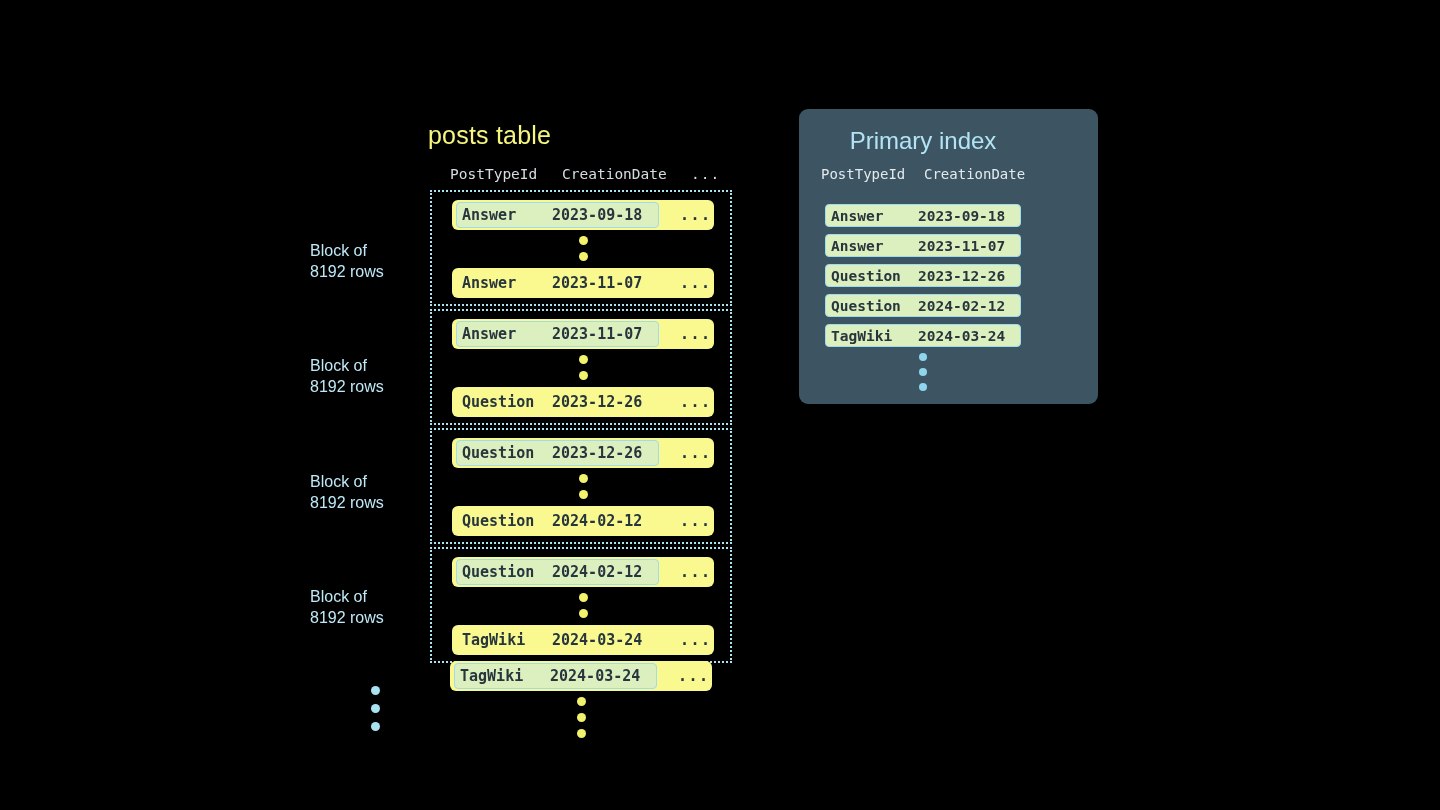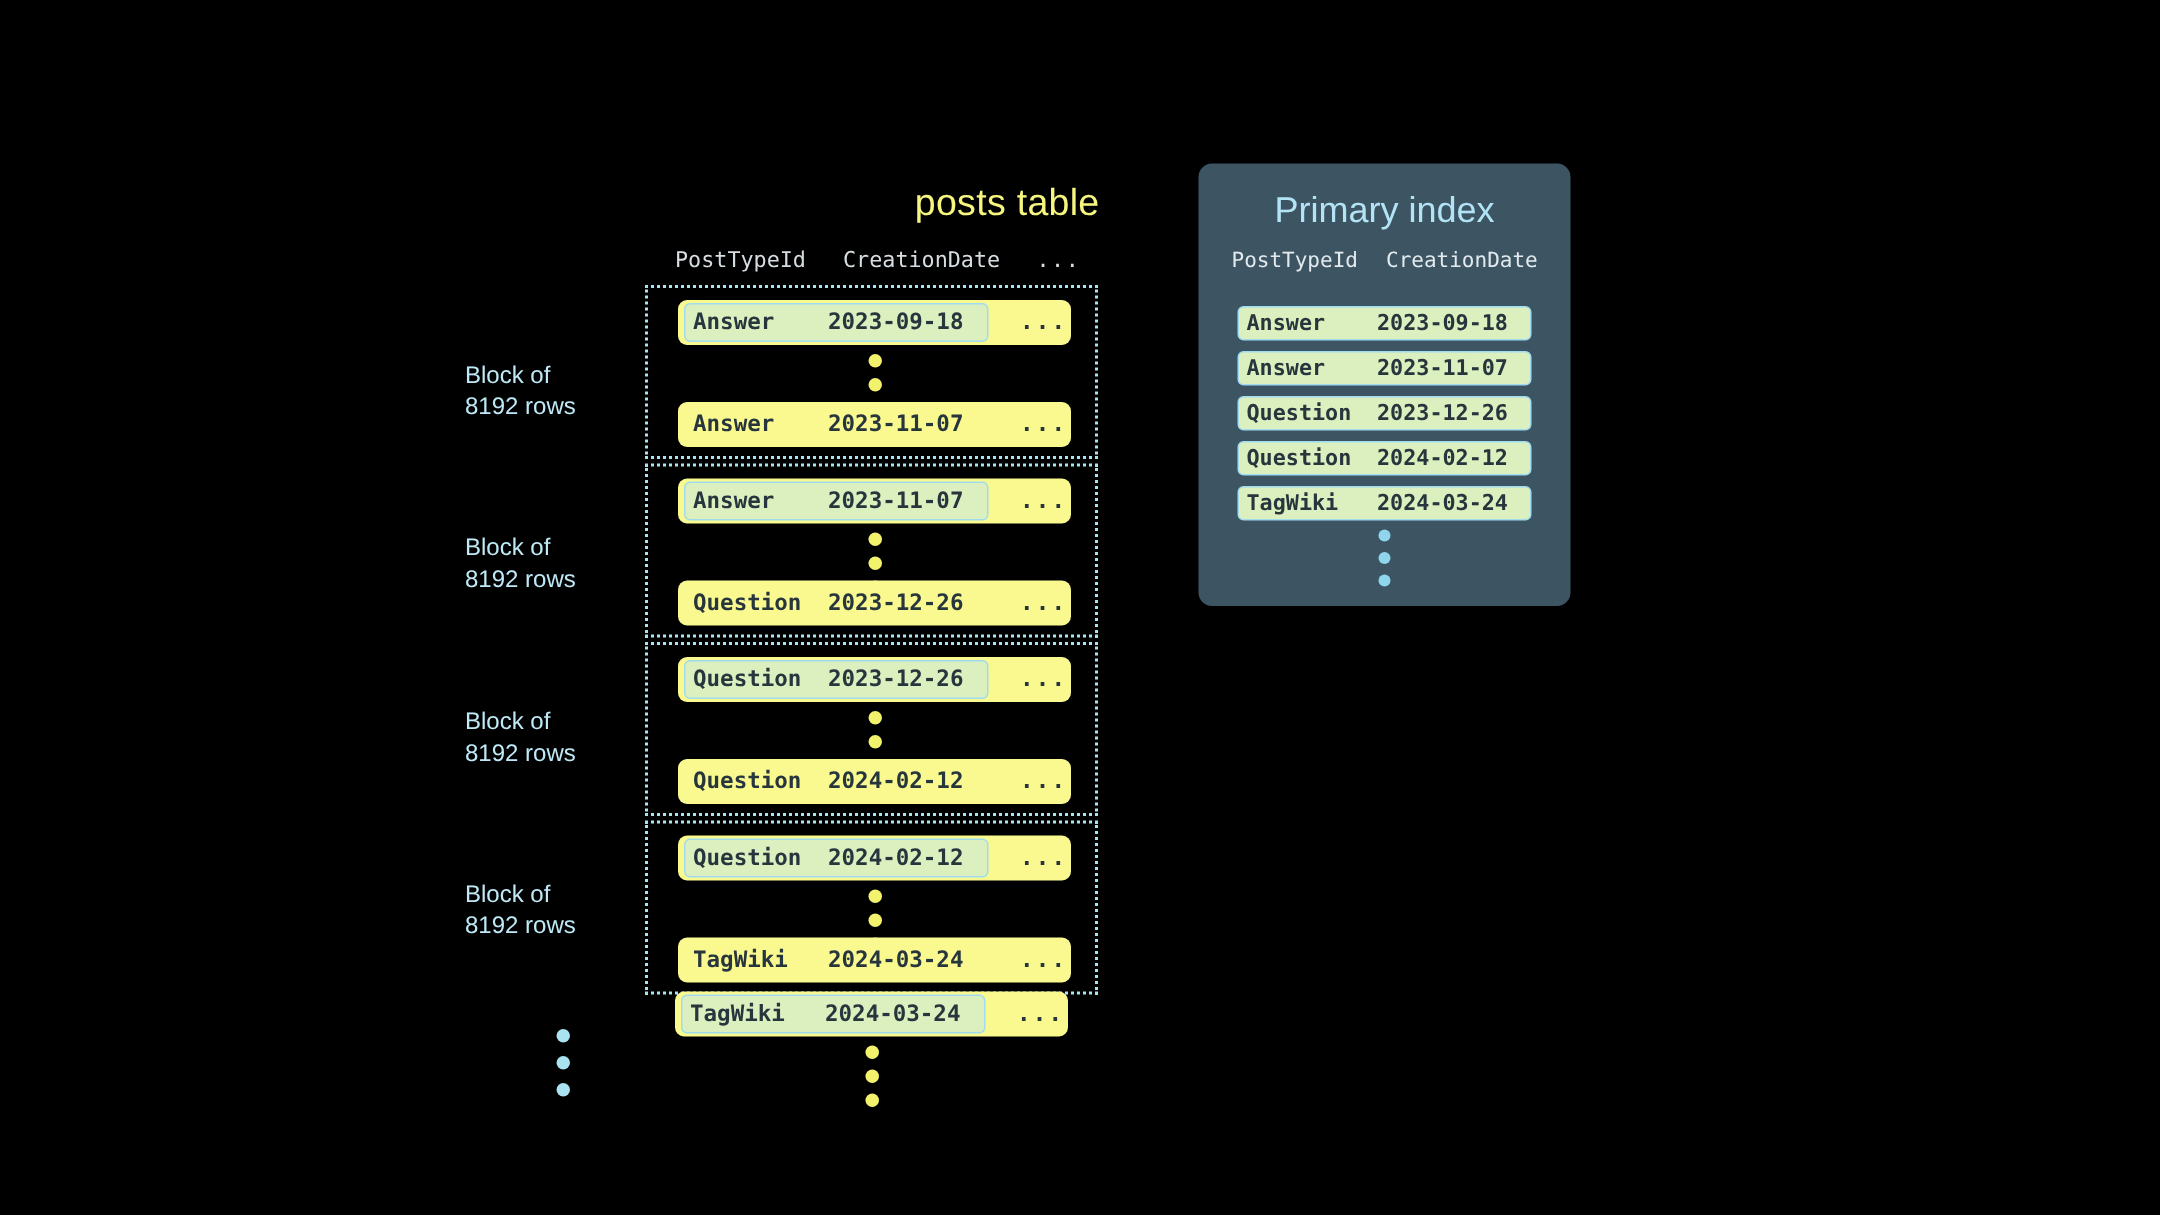--- a/index.html
+++ b/index.html
@@ -21,21 +21,21 @@
     position: absolute;
     left: 430px;
     top: 118px;
     width: 305px;
   }
 
   .table-title {
     font-family: "Liberation Sans", sans-serif;
     font-size: 25px;
     color: #f6f67f;
-    text-align: right;
+    text-align: left;
     letter-spacing: 0.2px;
     line-height: 34px;
     width: 305px;
     margin-left: -2px;
   }
 
   .col-headers {
     position: absolute;
     left: 18px;
     top: 48px;
@@ -187,21 +187,21 @@
     color: #bfe9f7;
     line-height: 21px;
     left: 310px;
   }
 
   
   #primary-index {
     position: absolute;
     left: 799px;
     top: 109px;
-    width: 248px;
+    width: 299px;
     height: 295px;
     background: #3d5563;
     border-radius: 9px;
   }
   .pi-title {
     position: absolute;
     left: 0;
     top: 16px;
     width: 248px;
     text-align: center;

